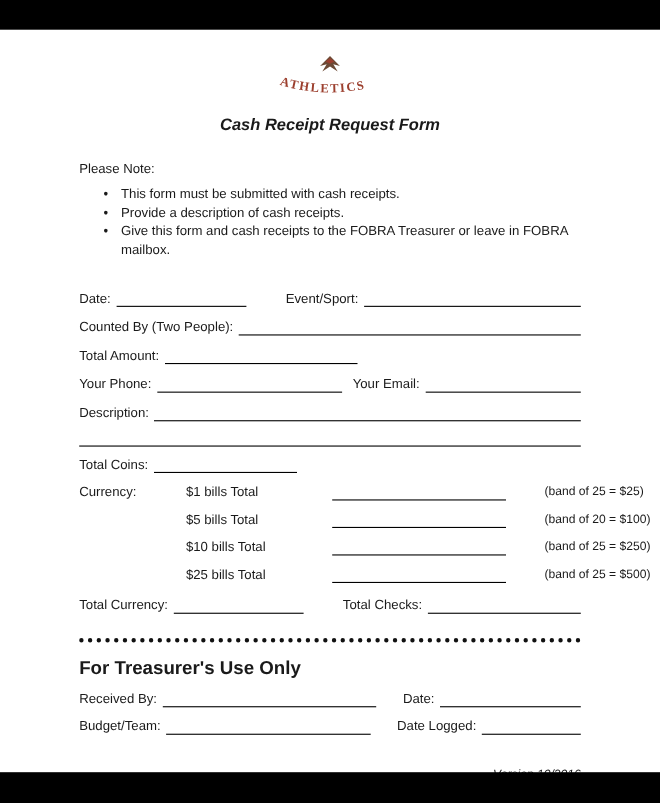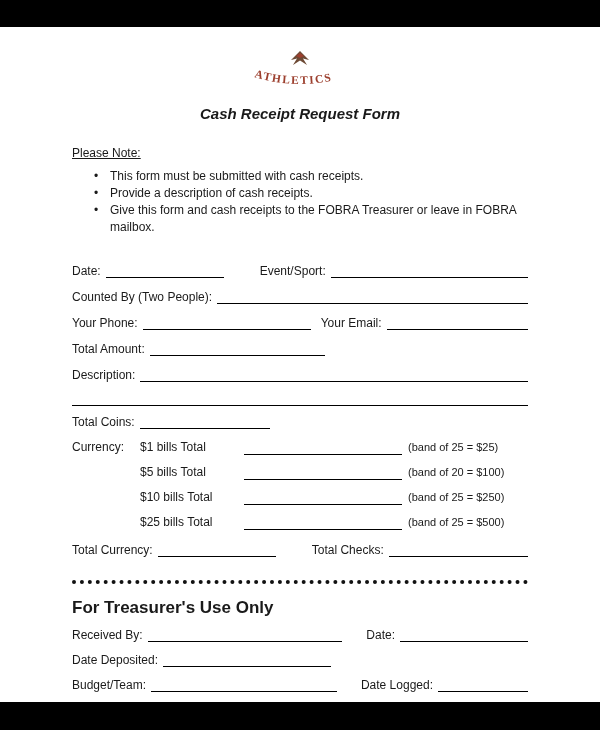--- a/index.html
+++ b/index.html
@@ -14,34 +14,34 @@
 
   .page {
     position:absolute; top:27px; bottom:28px; left:0; right:0;
     background:#fff; box-sizing:border-box;
     padding:12px 72px 0 72px; font-size:12px;
   }
 
   .logo-wrap { text-align:center; margin-top:8px; height:48px; }
   .title { text-align:center; font-weight:bold; font-size:15px; margin-top:10px;font-style:italic; }
 
-  .note-head { margin-top:24px;text-decoration:underline; }
+  .note-head { margin-top:24px; }
   .bullets { margin-top:8px; }
   .bullet-row { display:flex; margin-left:22px; line-height:17px; }
   .bullet-glyph { width:16px; flex:0 0 16px; }
 
-  .row { display:flex; align-items:flex-start; margin-top:11px; line-height:15px; white-space:nowrap; }
+  .row { display:flex; align-items:center; margin-top:11px; line-height:15px; white-space:nowrap; }
   .row.first { margin-top:28px; }
   .lbl { margin-right:5px; }
   .ln { display:inline-block; border-bottom:1px solid #000; height:13px; }
   .grow { flex:1 1 auto; }
   .sp36 { width:36px; flex:0 0 36px; }
   .sp24 { width:24px; flex:0 0 24px; }
 
-  .cur-row { display:flex; align-items:flex-end; margin-top:10px; line-height:15px; white-space:nowrap; }
+  .cur-row { display:flex; align-items:flex-end; margin-top:10px; line-height:15px; white-space:nowrap;gap:29px; }
   .cur-label { width:68px; flex:0 0 68px; }
   .bill-label { width:104px; flex:0 0 104px; }
   .cur-ln { width:158px; flex:0 0 158px; }
   .band { margin-left:6px; font-size:11px; }
 
   .dotsep { border-bottom:4px dotted #111; margin-top:22px; }
   .treas-head { font-weight:bold; margin-top:14px; font-size:17px; }
   .trow { margin-top:10px; }
 
   .version { text-align:right; font-style:italic; font-size:11px; margin-top:30px; }
@@ -93,30 +93,30 @@
       <span class="lbl">Event/Sport:</span>
       <span class="ln grow"></span>
     </div>
 
     <div class="row">
       <span class="lbl">Counted By (Two People):</span>
       <span class="ln grow"></span>
     </div>
 
     <div class="row">
+      <span class="lbl">Total Amount:</span>
+      <span class="ln" style="width:175px"></span>
+    </div>
+
+    <div class="row">
       <span class="lbl">Your Phone:</span>
       <span class="ln" style="width:168px"></span>
       <span style="width:10px;flex:0 0 10px"></span>
       <span class="lbl">Your Email:</span>
       <span class="ln grow"></span>
-    </div>
-
-    <div class="row">
-      <span class="lbl">Total Amount:</span>
-      <span class="ln" style="width:175px"></span>
     </div>
 
     <div class="row">
       <span class="lbl">Description:</span>
       <span class="ln grow"></span>
     </div>
     <div class="row" style="margin-top:9px">
       <span class="ln grow"></span>
     </div>
 
@@ -163,24 +163,20 @@
     <div class="treas-head">For Treasurer's Use Only</div>
 
     <div class="row trow">
       <span class="lbl">Received By:</span>
       <span class="ln grow"></span>
       <span class="sp24"></span>
       <span class="lbl">Date:</span>
       <span class="ln" style="width:128px"></span>
     </div>
 
-    <div class="row trow">
-      <span class="lbl">Date Deposited:</span>
-      <span class="ln" style="width:168px"></span>
-    </div>
 
     <div class="row trow">
       <span class="lbl">Budget/Team:</span>
       <span class="ln grow"></span>
       <span class="sp24"></span>
       <span class="lbl">Date Logged:</span>
       <span class="ln" style="width:90px"></span>
     </div>
 
     <div class="version">Version 10/2016</div>

